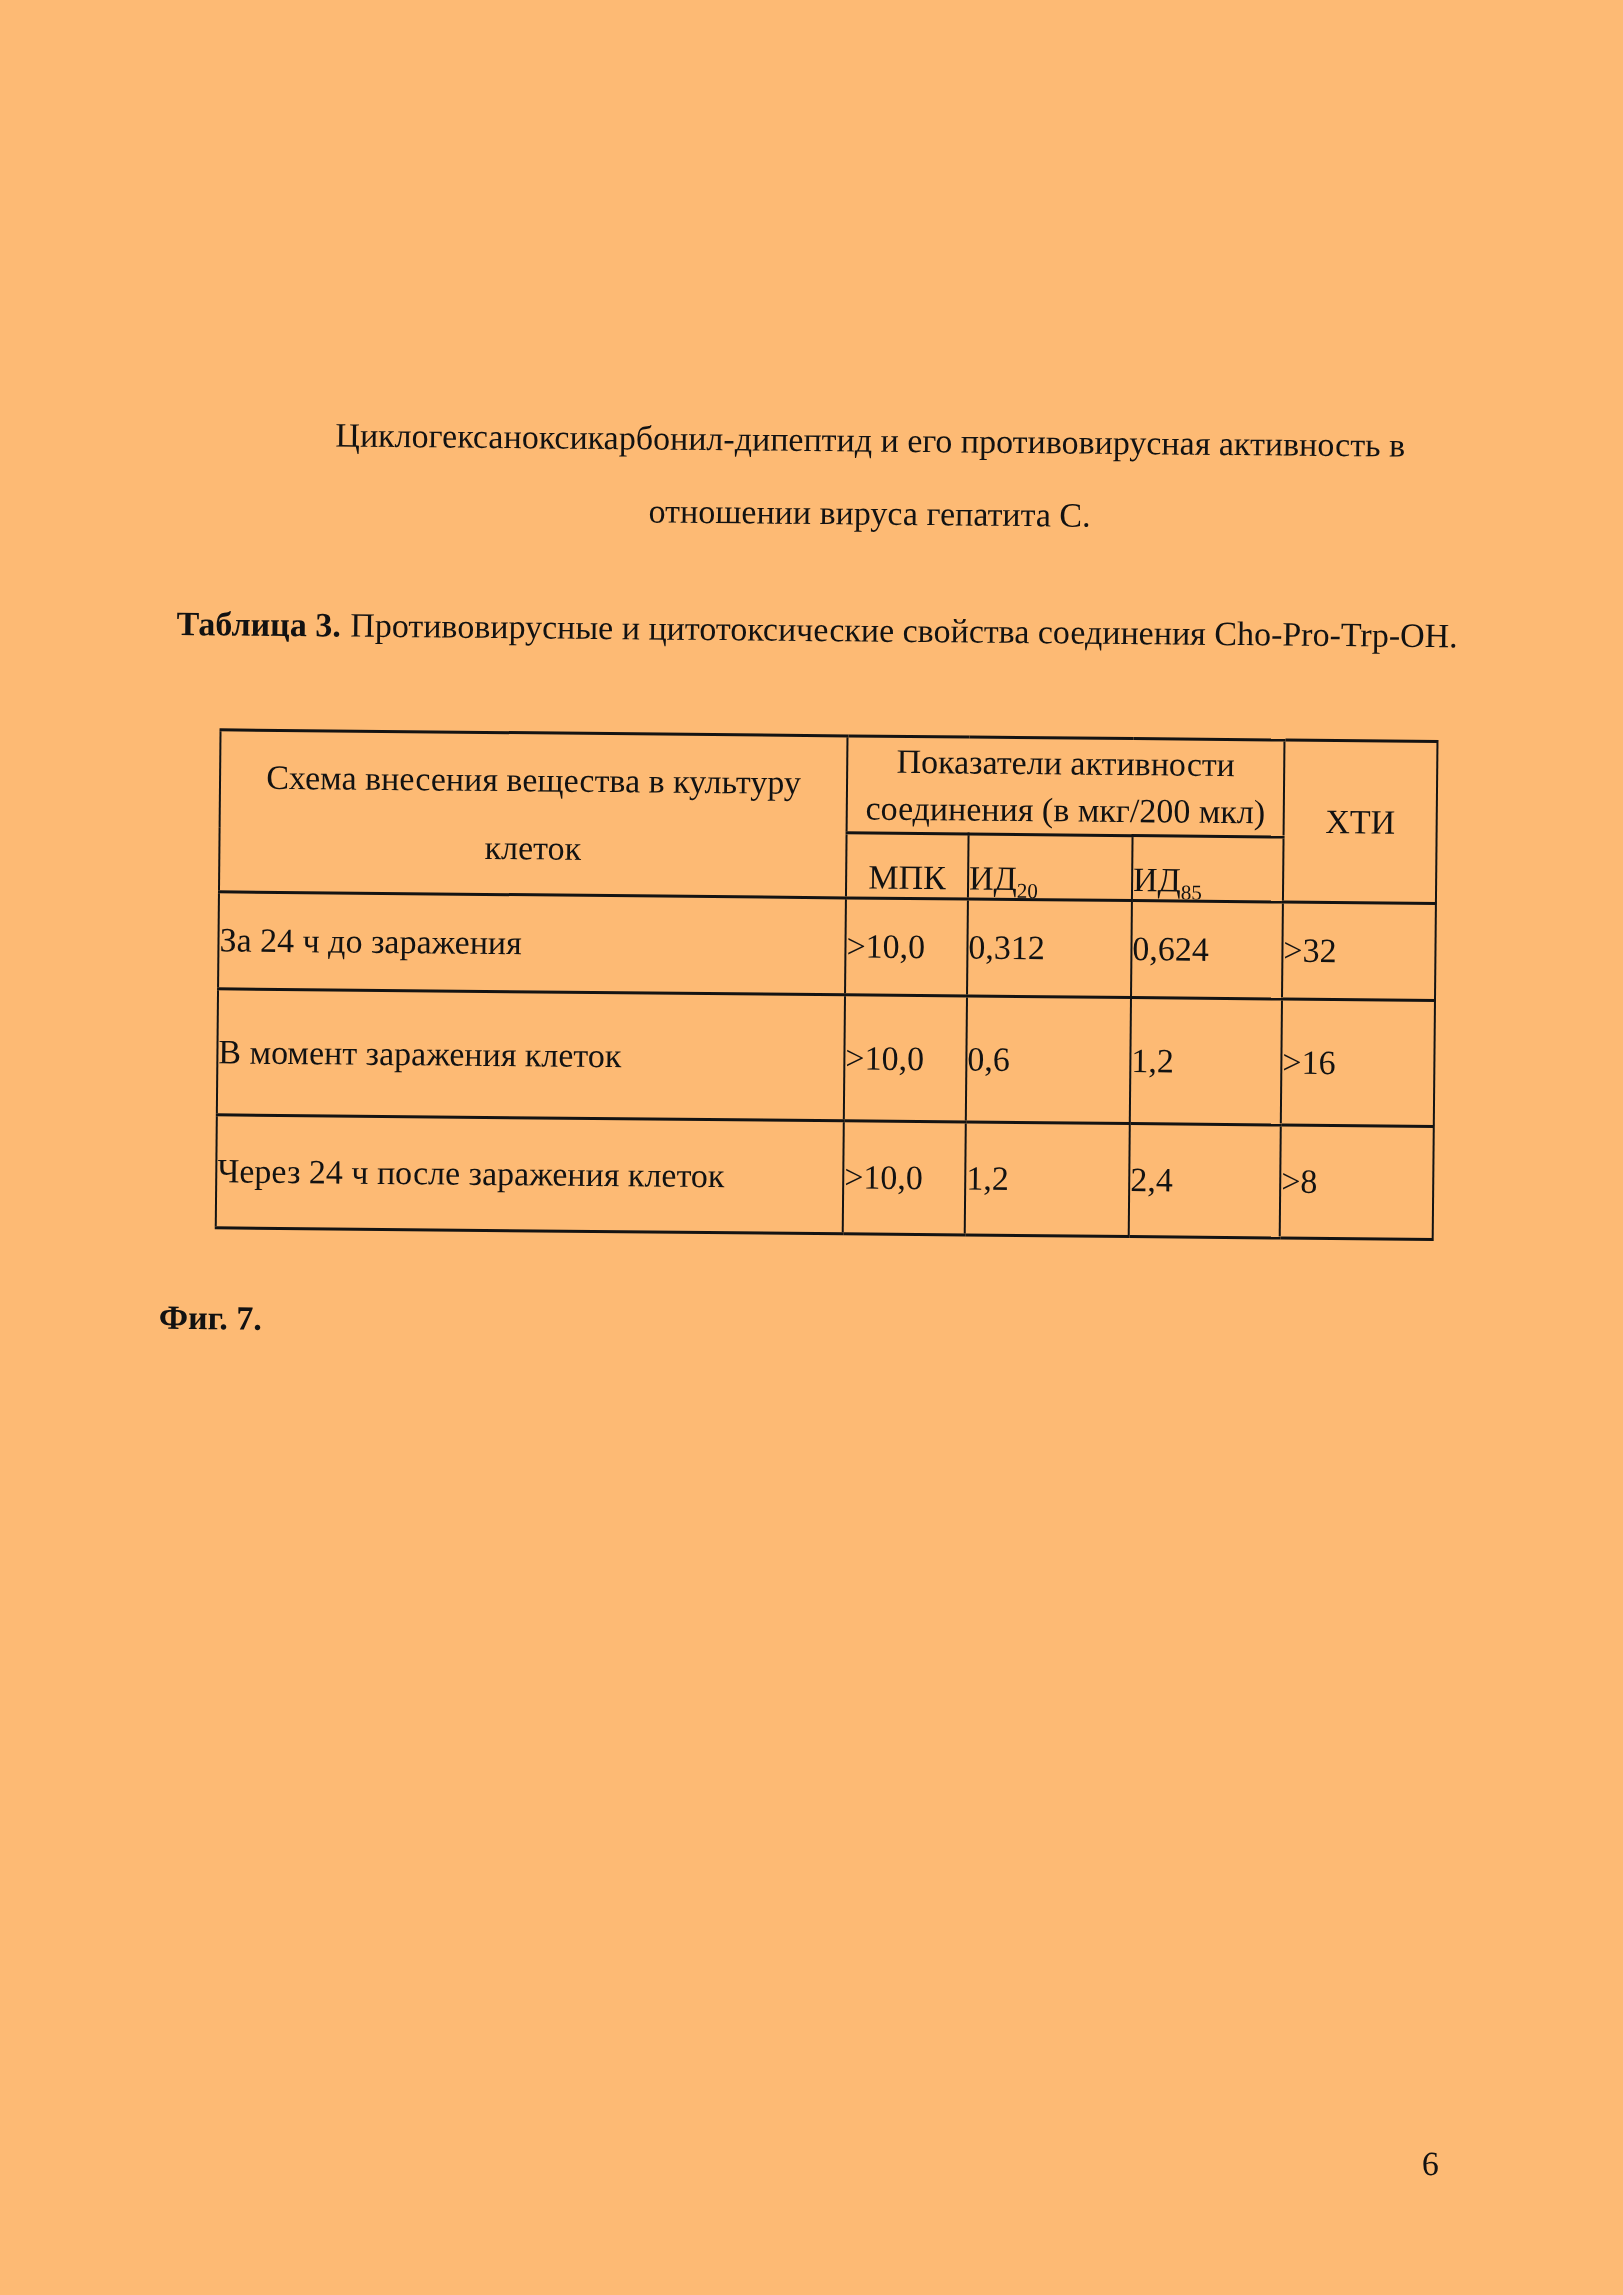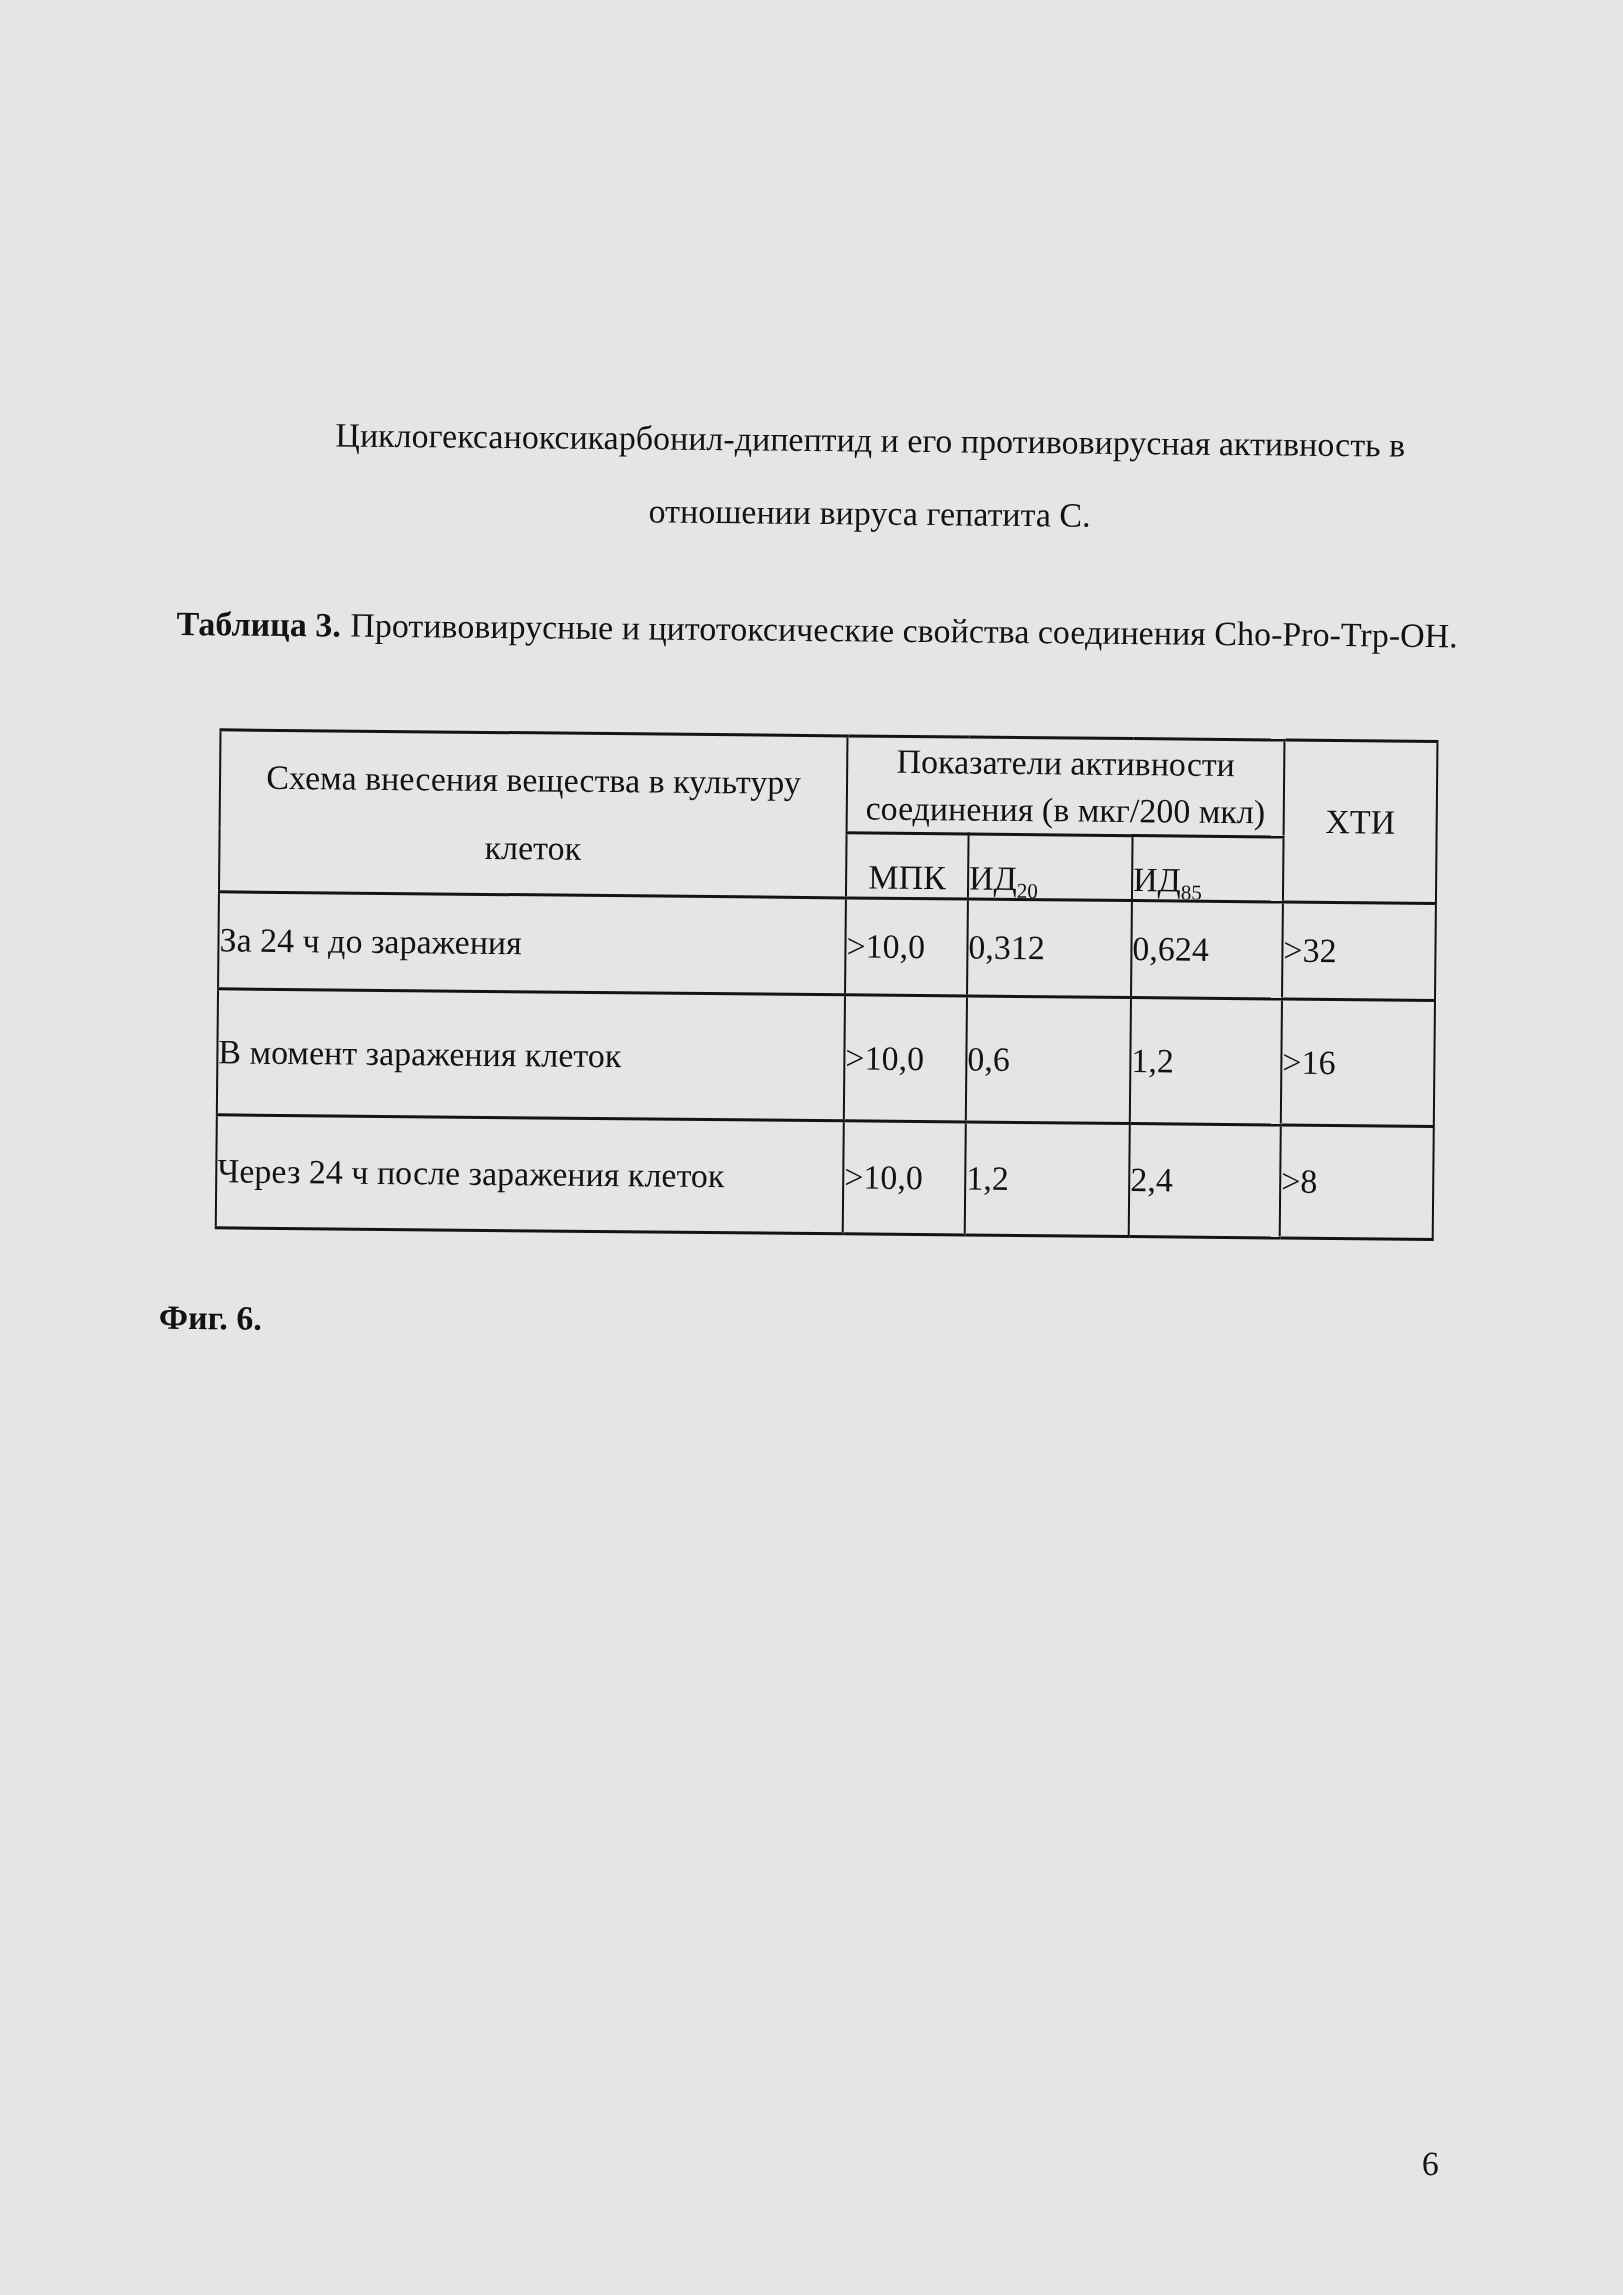--- a/index.html
+++ b/index.html
@@ -11,21 +11,21 @@
     width: 1623px;
     height: 2295px;
     position: relative;
     overflow: hidden;
     font-family: "Liberation Serif", "DejaVu Serif", serif;
     color: #121212;
   }
   .sheet {
     position: absolute;
     inset: 0;
-    background: #e5e5e5;
+    background: #fdba74;
   }
   
   .content {
     position: absolute;
     inset: 0;
     transform: rotate(0.55deg);
     transform-origin: 183px 785px;
   }
   .doc-title {
     position: absolute;
@@ -183,19 +183,19 @@
         <tr style="height:113px">
           <td class="cell-label">Через 24 ч после заражения клеток</td>
           <td class="cell-num">&gt;10,0</td>
           <td class="cell-num">1,2</td>
           <td class="cell-num">2,4</td>
           <td class="cell-num">&gt;8</td>
         </tr>
       </tbody>
     </table>
 
-    <div class="fig-label">Фиг. 6.</div>
+    <div class="fig-label">Фиг. 7.</div>
 
     <div class="page-number">6</div>
 
   </div>
 </div>
 
 
 </body></html>

